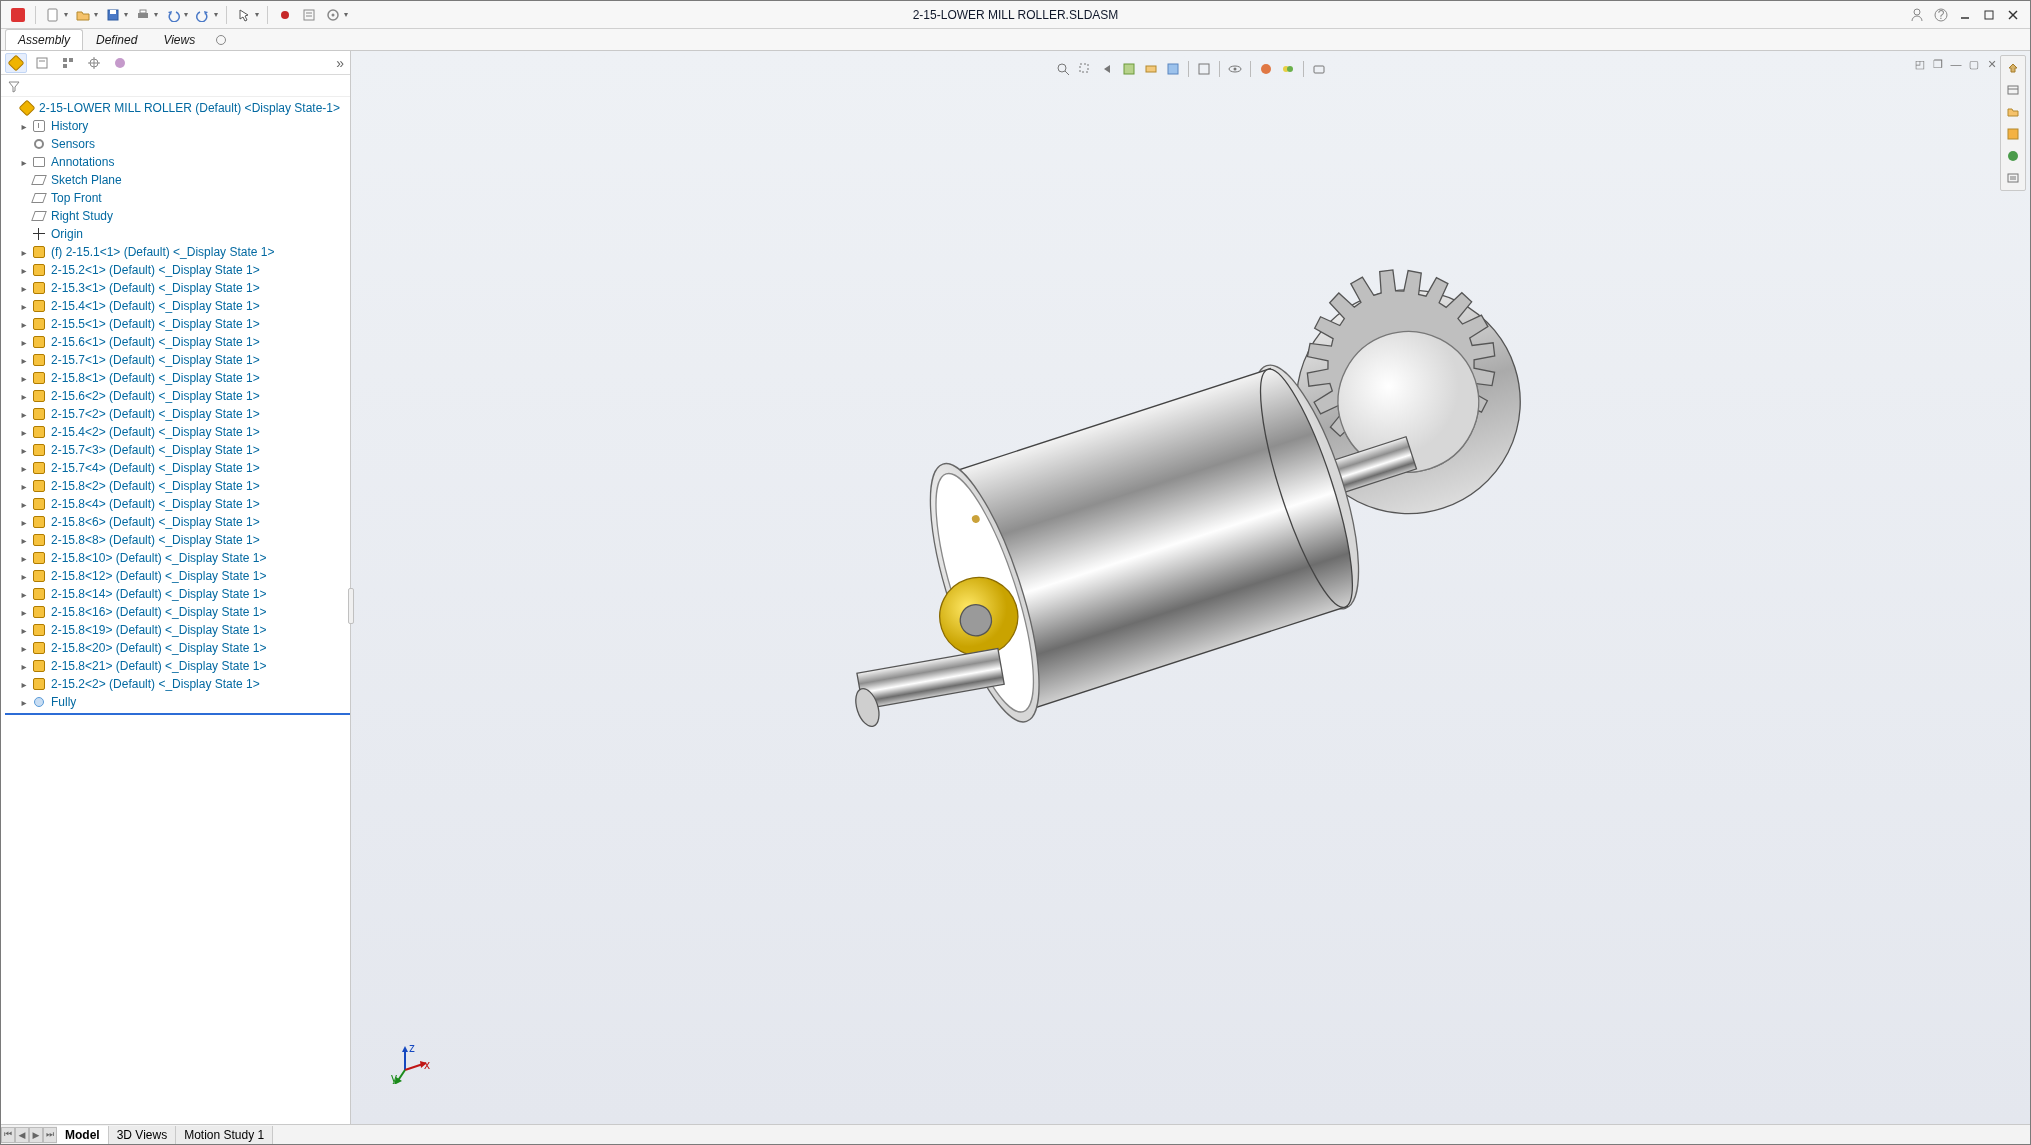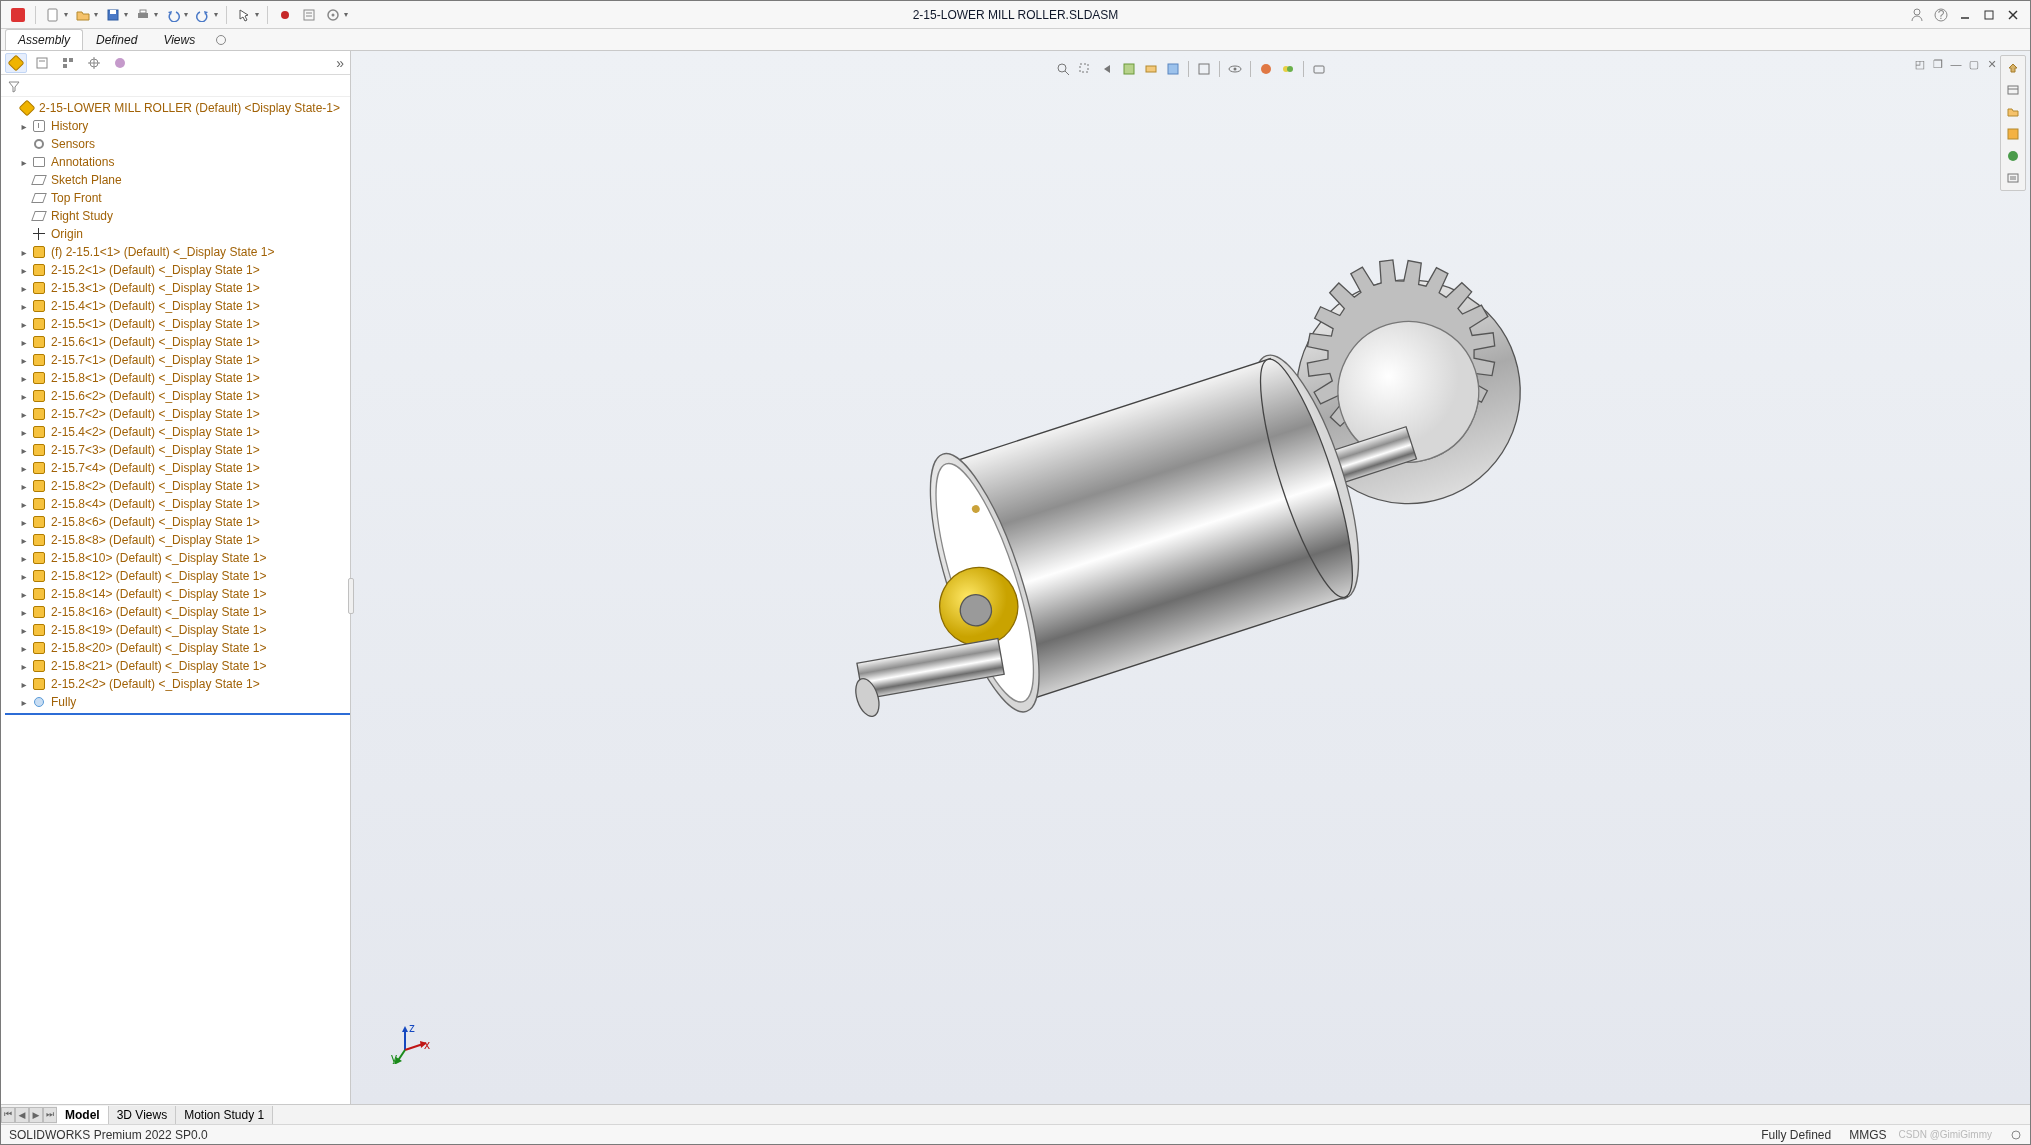--- a/index.html
+++ b/index.html
@@ -33,21 +33,21 @@
 .tree-panel { width: 350px; display: flex; flex-direction: column; border-right: 1px solid #c9c9c9; background: #fff; }
 .tree-tabs { height: 24px; display: flex; align-items: center; gap: 4px; padding: 0 4px; border-bottom: 1px solid #d9d9d9; position: relative; }
 .tree-tabs .ttab { width: 22px; height: 20px; display: flex; align-items: center; justify-content: center; border-radius: 2px; }
 .tree-tabs .ttab.active { background: #e6eefc; border: 1px solid #c2d6f5; }
 .tree-tabs .more { position: absolute; right: 6px; color: #666; font-size: 14px; }
 .filter-row { height: 22px; display: flex; align-items: center; padding: 0 6px; border-bottom: 1px solid #eee; }
 .tree { flex: 1; overflow: auto; padding: 2px 0 6px 4px; white-space: nowrap; }
 .tree-row { display: flex; align-items: center; height: 18px; padding-right: 4px; }
 .tree-row .exp { width: 10px; font-size: 10px; color: #666; text-align: center; }
 .tree-row .ico { width: 16px; height: 16px; display: flex; align-items: center; justify-content: center; margin: 0 4px 0 2px; }
-.tree-row .lbl { color: #a16207; }
+.tree-row .lbl { color: #0369a1; }
 .tree-row.level1 { padding-left: 2px; }
 .tree-row.level2 { padding-left: 14px; }
 .tree-end { height: 2px; background: #2c6cd6; margin-top: 2px; }
 
 
 .i-asm { width:12px;height:12px;background:#f0b400;border:1px solid #b07c00;border-radius:2px;transform:rotate(45deg);} 
 .i-part { width:12px;height:12px;background:#f6c23e;border:1px solid #b07c00;border-radius:2px;} 
 .i-history { width:12px;height:12px;border:1px solid #888;border-radius:2px;position:relative;} .i-history:after{content:"";position:absolute;left:4px;top:2px;width:1px;height:5px;background:#888;} 
 .i-sensor { width:10px;height:10px;border:2px solid #888;border-radius:50%;} 
 .i-ann { width:12px;height:10px;border:1px solid #888;background:#fff;border-radius:1px;} 
@@ -679,25 +679,13 @@
       <div class="nbtn">⏮</div>
       <div class="nbtn">◀</div>
       <div class="nbtn">▶</div>
       <div class="nbtn">⏭</div>
     </div>
     <div class="btab active">Model</div>
     <div class="btab">3D Views</div>
     <div class="btab">Motion Study 1</div>
   </div>
 
-  <div class="status">
-    <span>SOLIDWORKS Premium 2022 SP0.0</span>
-    <span class="fill"></span>
-    <span class="seg">Fully Defined</span>
-    <span class="seg">MMGS</span>
-    <span class="watermark">CSDN @GimiGimmy</span>
-    <span class="seg">
-        <svg width="12" height="12">
-          <circle cx="6" cy="6" r="4" fill="none" stroke="#888"></circle>
-        </svg>
-      </span>
-  </div>
 </div>
 
 </body></html>

